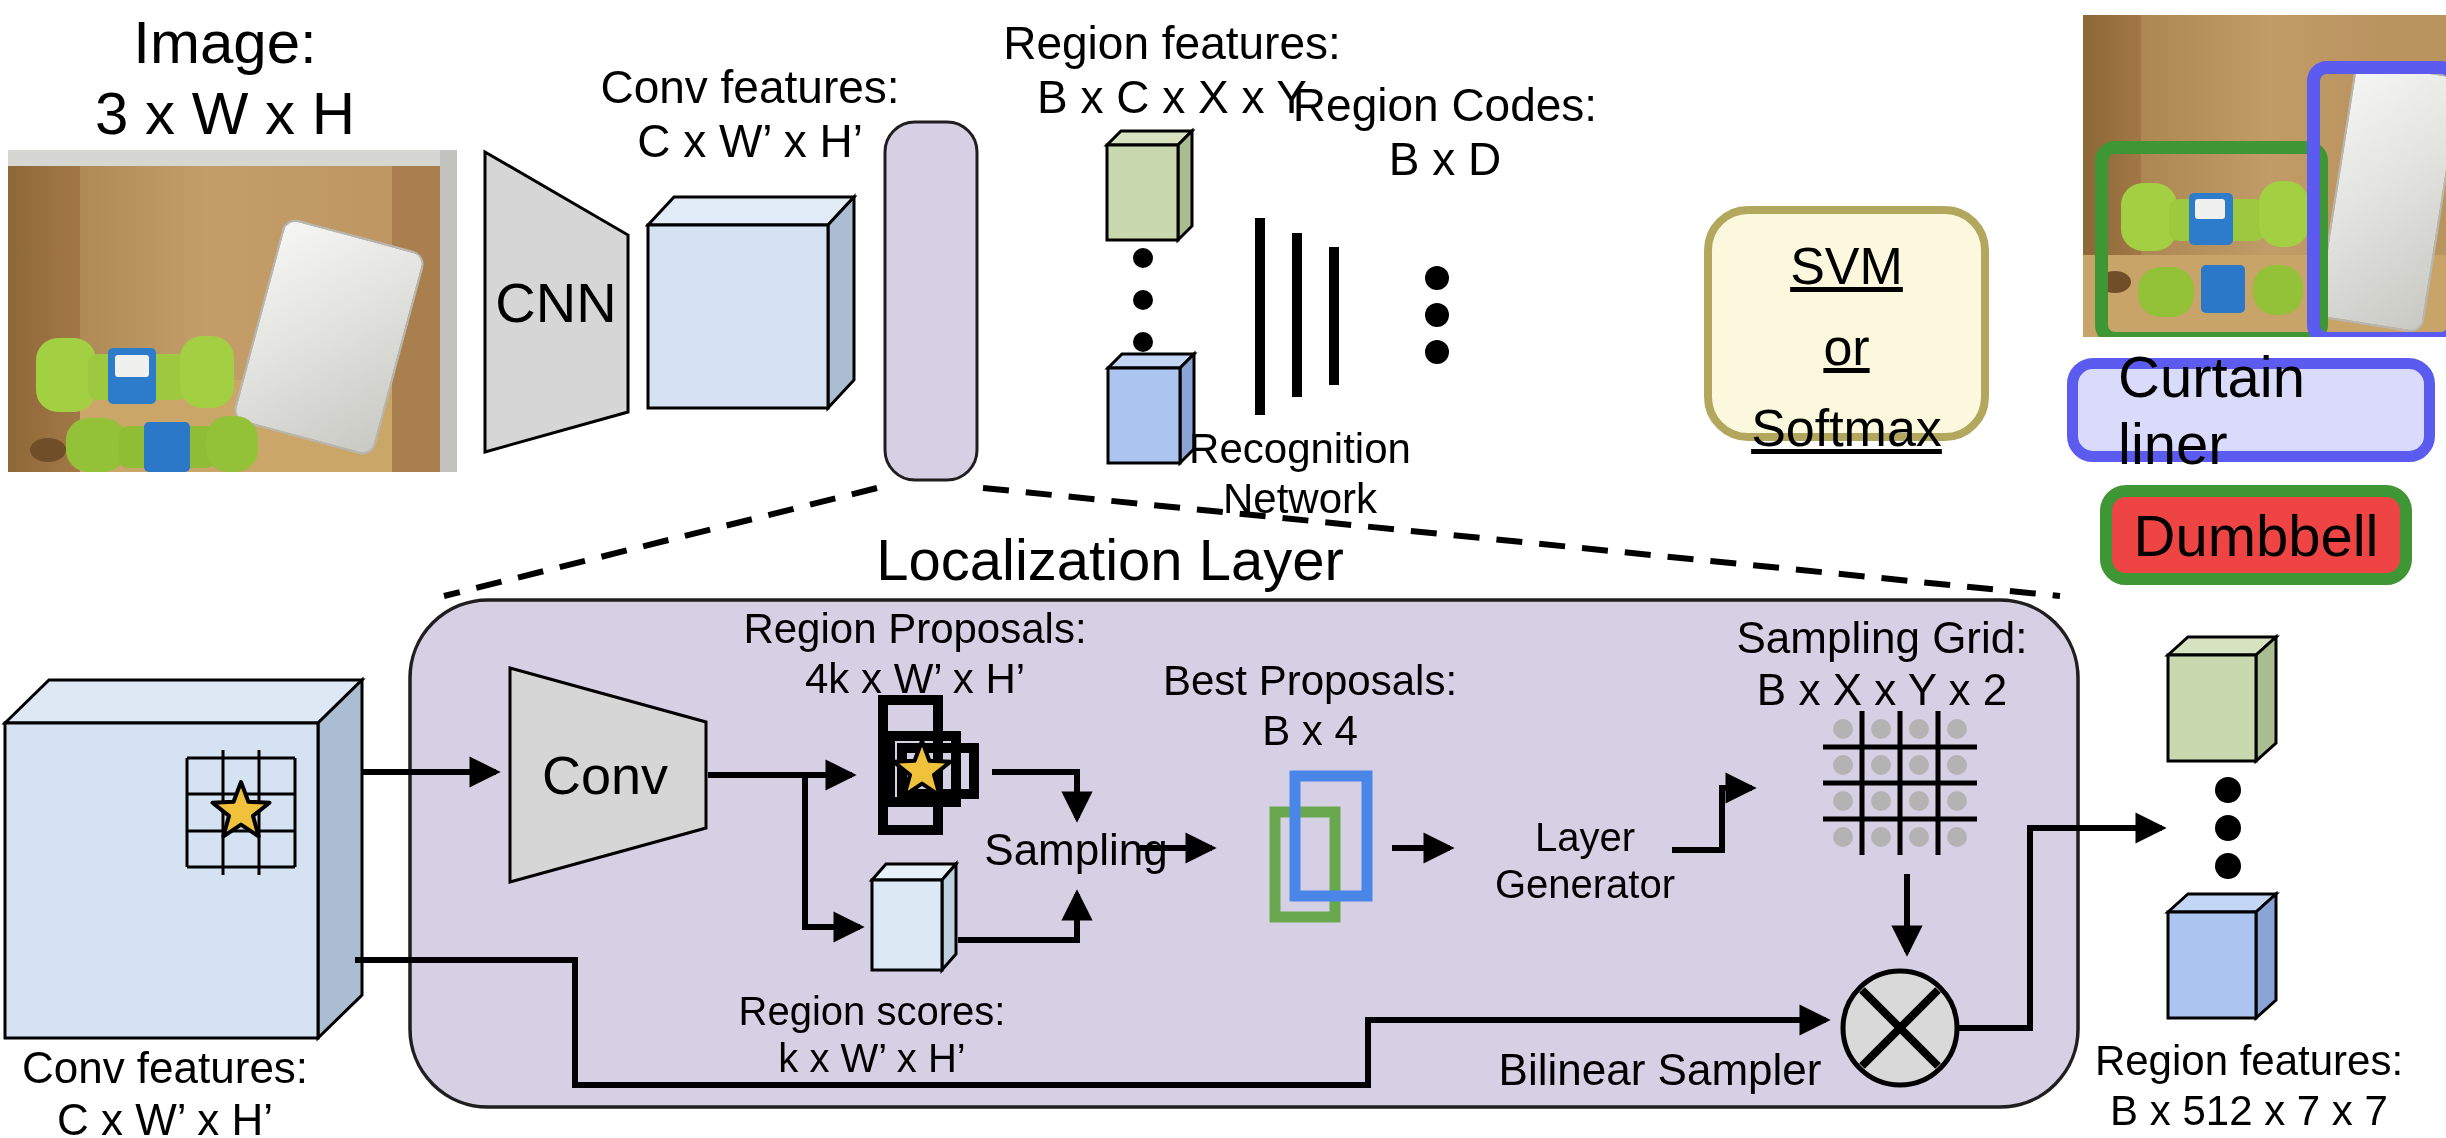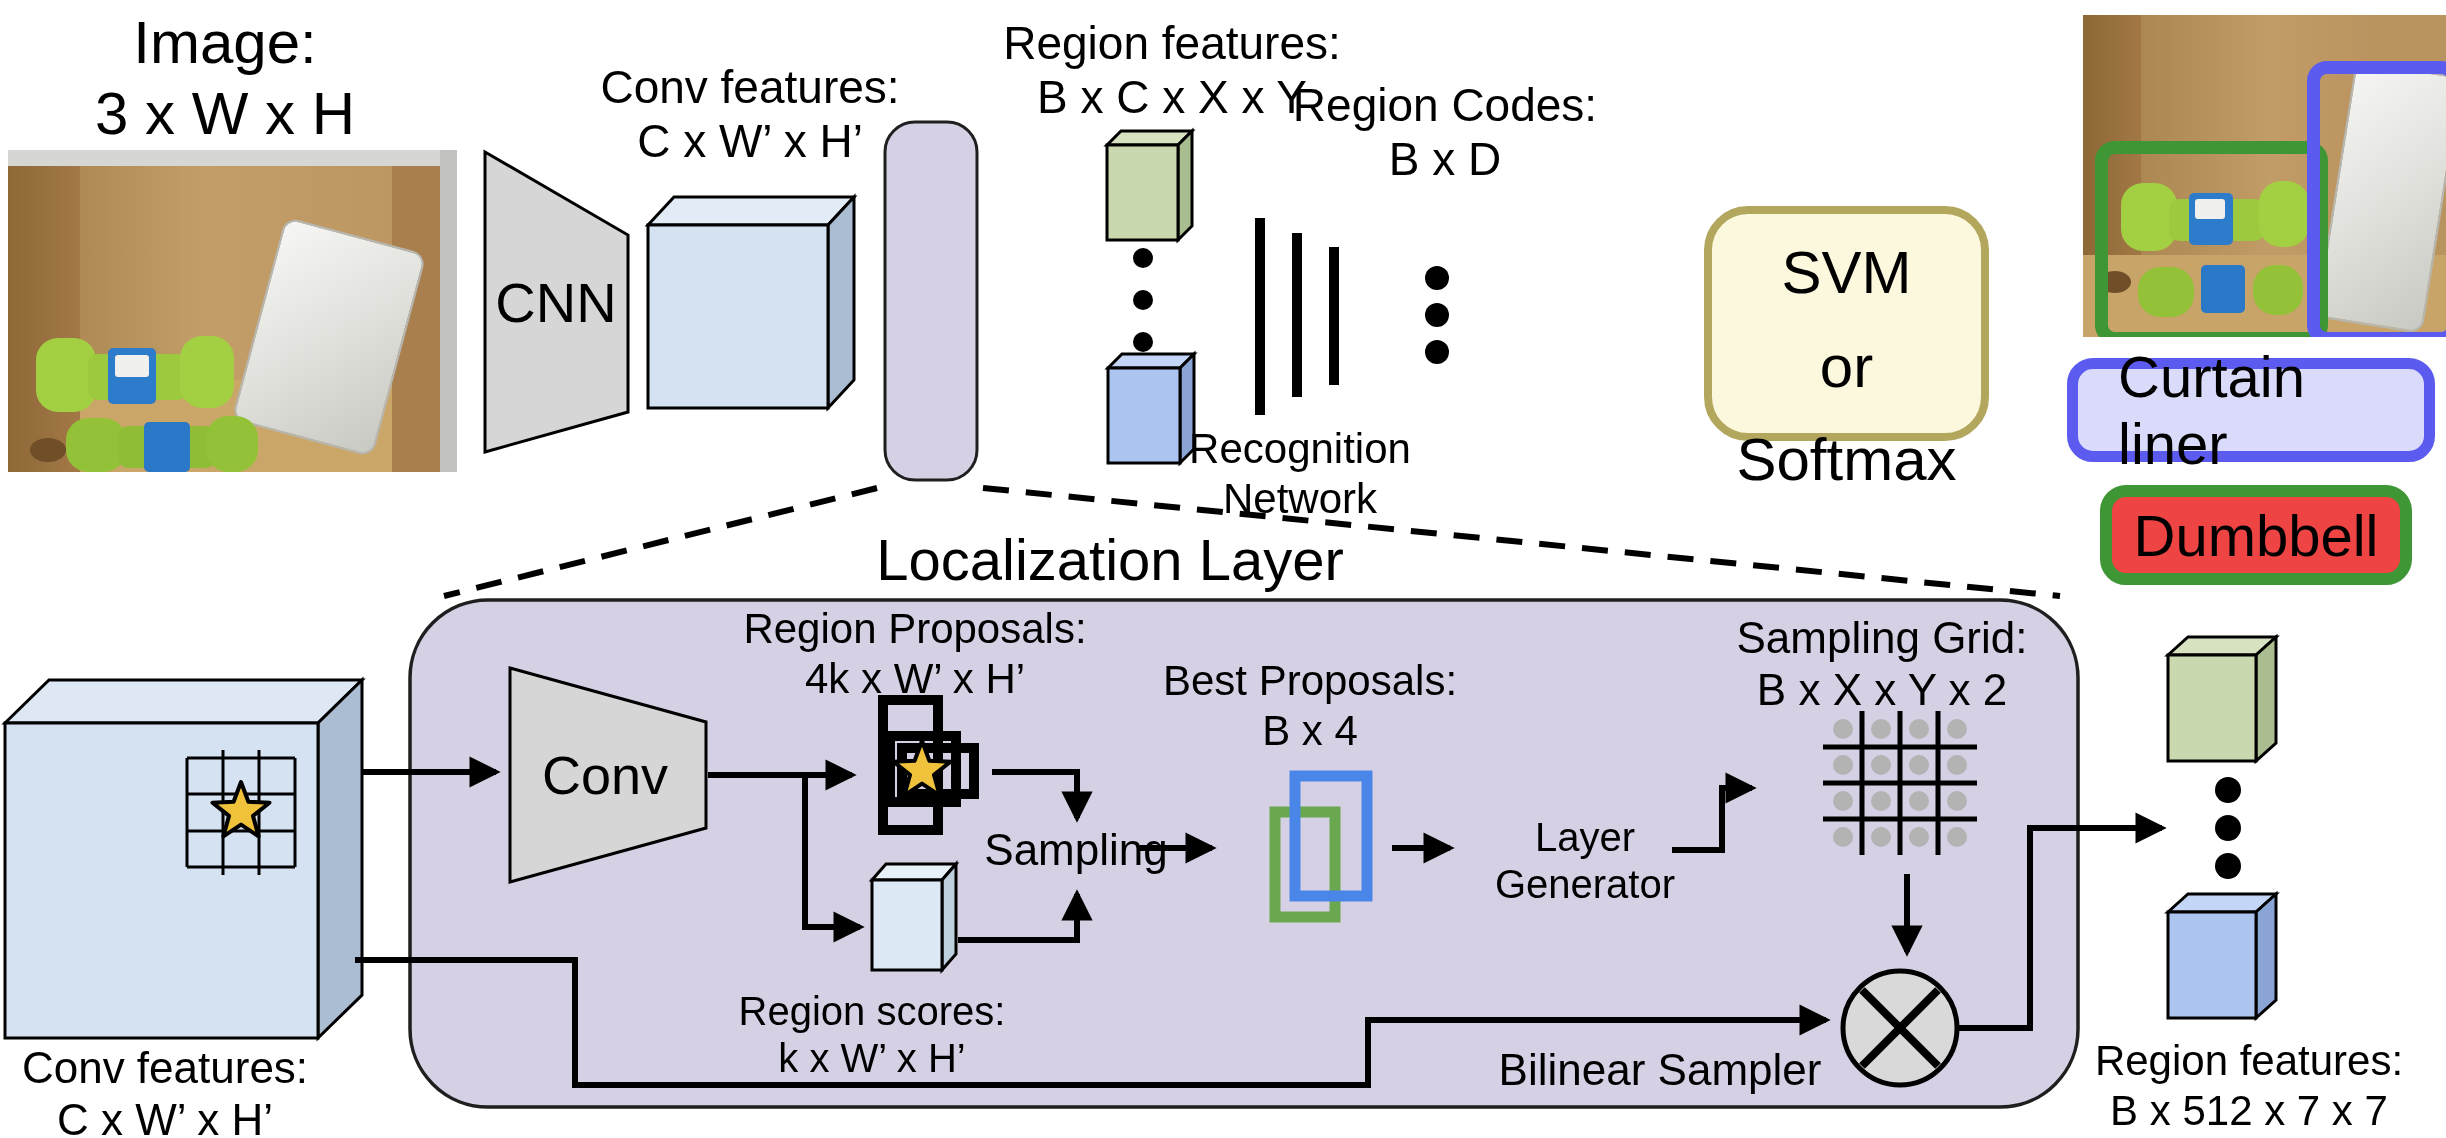--- a/index.html
+++ b/index.html
@@ -243,21 +243,21 @@
   <div class="lbl" style="left:1140px;top:424px;width:320px;font-size:42px;">
     <span>Recognition</span>
     <span>Network</span>
   </div>
 
   <div class="lbl" style="left:1250px;top:78px;width:390px;font-size:46px;">
     <span>Region Codes:</span>
     <span>B x D</span>
   </div>
 
-  <div class="lbl" style="left:1708px;top:226px;width:277px;font-size:60px;line-height:1.56;">
+  <div class="lbl" style="left:1708px;top:226px;width:277px;font-size:52px;line-height:1.56;text-decoration:underline;">
     <span>SVM</span>
     <span>or</span>
     <span>Softmax</span>
   </div>
 
   <div class="chip chip-curtain" style="left:2067px;top:358px;width:368px;height:104px;">
     <span>Curtain liner</span>
   </div>
   <div class="chip chip-dumbbell" style="left:2100px;top:485px;width:312px;height:100px;">
     <span>Dumbbell</span>

